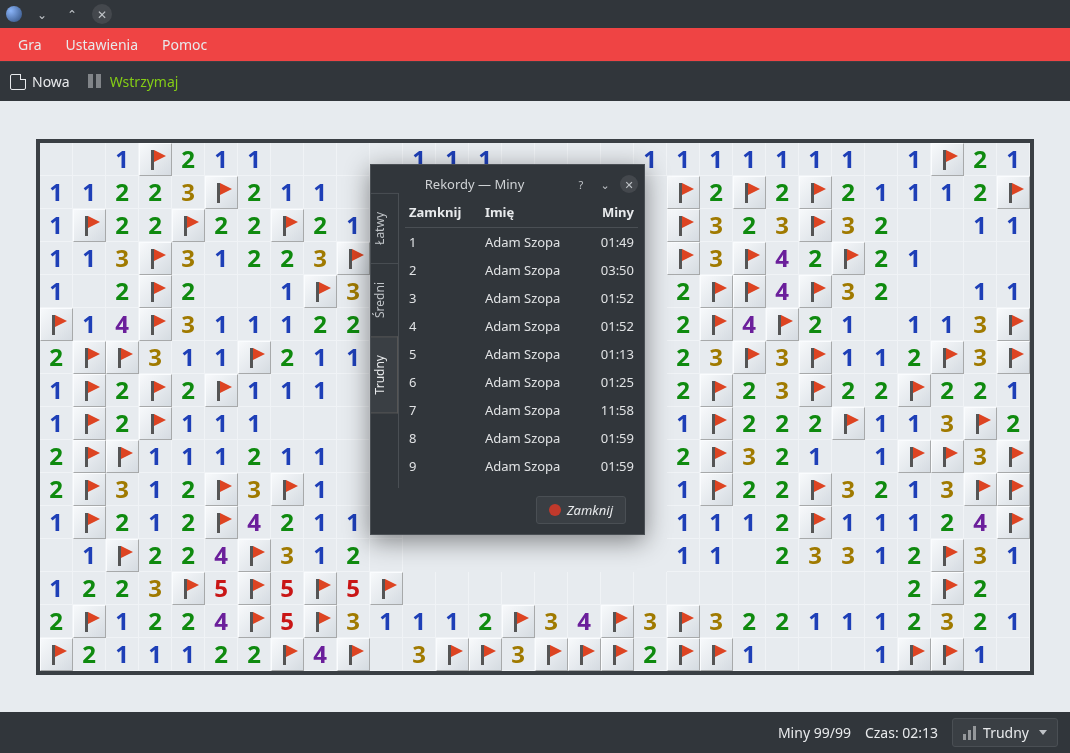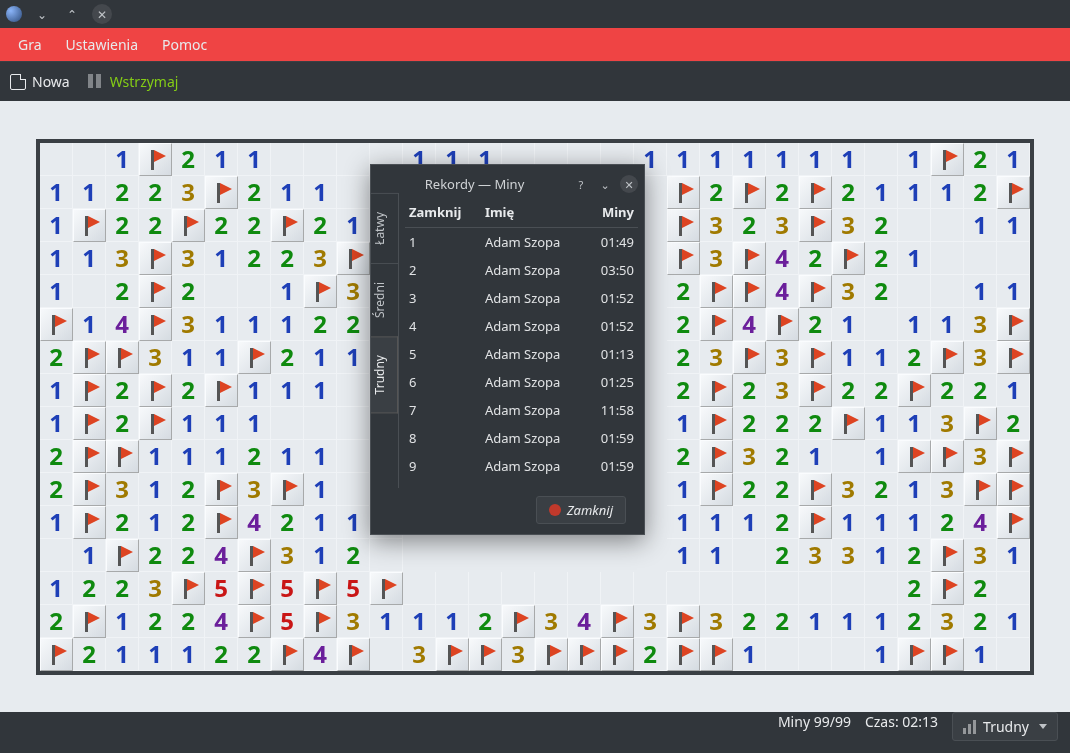--- a/index.html
+++ b/index.html
@@ -36,21 +36,21 @@
   .cell.flag { background: #e7ebef; background-image: linear-gradient(135deg,#f7f9fb 0%,#e7ebef 50%,#d5dbe1 100%); border: 1px outset #fafcfe; position: relative; }
   .cell.flag::before { content: ""; position: absolute; width: 3px; height: 20px; background: #555; left: 11px; top: 6px; }
   .cell.flag::after { content: ""; position: absolute; left: 14px; top: 6px; border-top: 6px solid transparent; border-bottom: 6px solid transparent; border-left: 12px solid #d42; }
   .n1 { color: #1e3fb7; }
   .n2 { color: #0f8a0f; }
   .n3 { color: #a07a00; }
   .n4 { color: #6b1f9b; }
   .n5 { color: #c91616; }
 
   
-  .statusbar { position: absolute; bottom: 0; left: 0; right: 0; height: 41px; background: #31363b; display: flex; align-items: flex-start; justify-content: flex-end; padding: 0 12px; gap: 14px; font-size: 14px; color: #e8eaec; }
+  .statusbar { position: absolute; bottom: 0; left: 0; right: 0; height: 41px; background: #31363b; display: flex; align-items: center; justify-content: flex-end; padding: 0 12px; gap: 14px; font-size: 14px; color: #e8eaec; }
   .difficulty-select { display: flex; align-items: center; gap: 6px; background: #3a3f44; border: 1px solid #4a4f54; padding: 4px 10px; border-radius: 3px; cursor: pointer; }
   .diff-icon { width: 14px; height: 14px; display: flex; align-items: flex-end; gap: 2px; }
   .diff-icon span { width: 3px; background: #94979a; }
   .diff-icon span:nth-child(1){height:6px;} .diff-icon span:nth-child(2){height:10px;} .diff-icon span:nth-child(3){height:14px;}
   .chev { width: 0; height: 0; border-left: 4px solid transparent; border-right: 4px solid transparent; border-top: 5px solid #bfc3c7; margin-left: 4px; }
 
   
   .dialog { position: absolute; left: 370px; top: 164px; width: 275px; background: #31363b; border: 1px solid #4a4f54; box-shadow: 0 6px 24px rgba(0,0,0,.45); }
   .dialog .dlg-title { height: 28px; display: flex; align-items: flex-end; padding: 0 6px; gap: 6px; }
   .dialog .dlg-title .title-text { flex: 1; text-align: center; font-size: 13px; color: #cfd2d5; }

